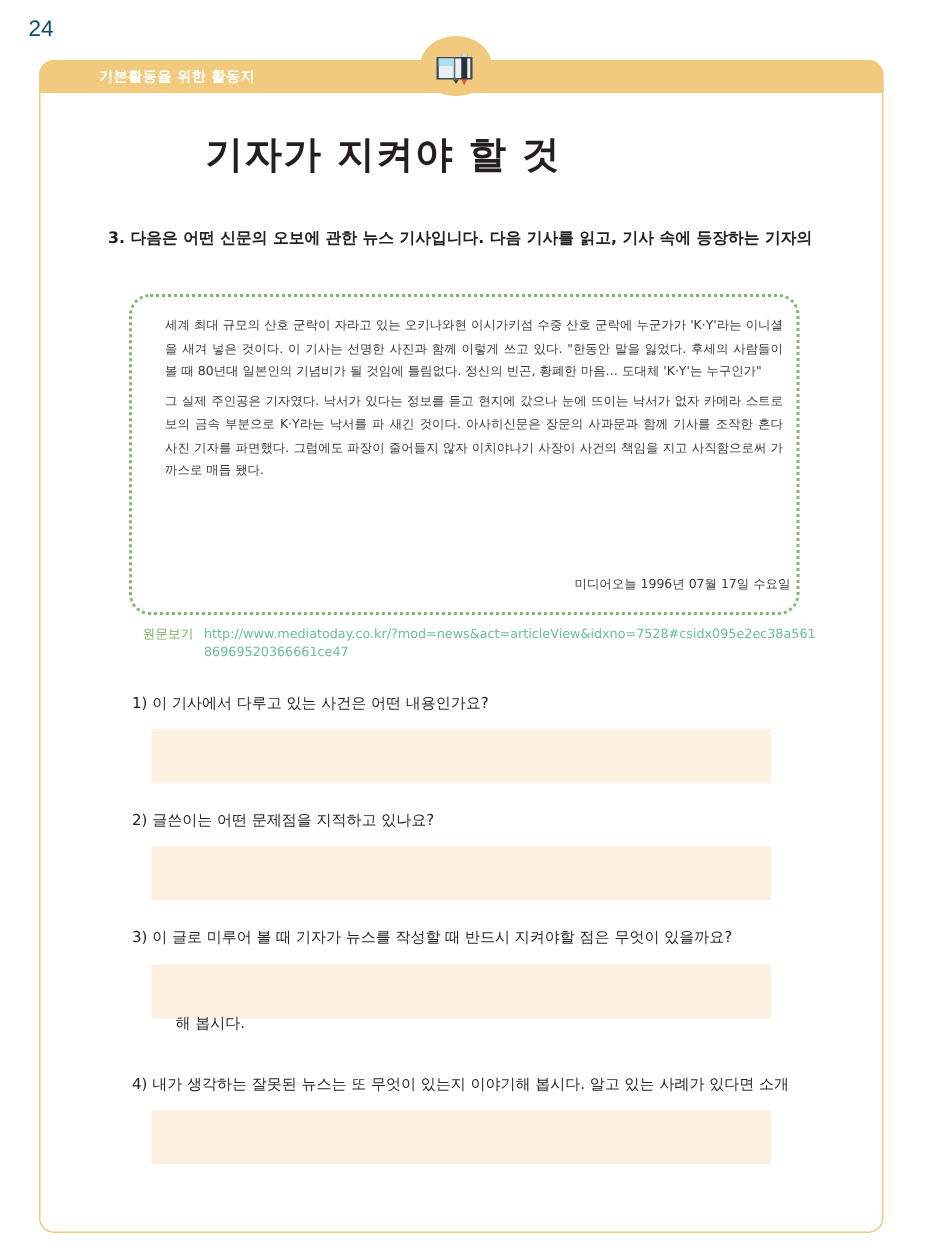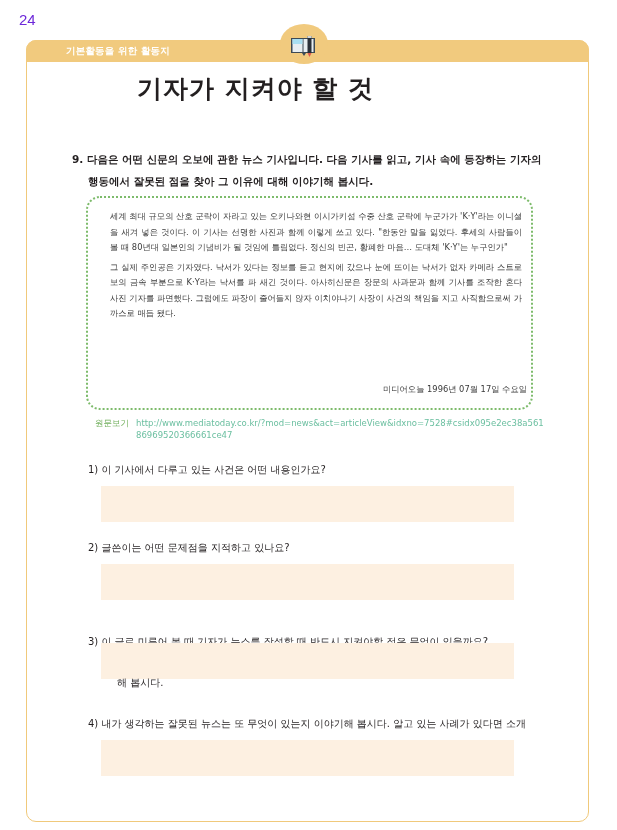--- a/index.html
+++ b/index.html
@@ -1,28 +1,28 @@
 <!DOCTYPE html>
 <html><head>
   <meta charset="utf-8">
   <style>
     * { box-sizing: border-box; margin: 0; padding: 0; }
     html, body { width: 617px; height: 830px; background: #ffffff; overflow: hidden; }
     body { position: relative; font-family: "DejaVu Sans", sans-serif; color: #231f20; }
 
-    .page-number { position: absolute; left: 19px; top: 11px; font-family: "Liberation Sans", sans-serif; font-size: 15px; color: #6d28d9; }
+    .page-number { position: absolute; left: 19px; top: 11px; font-family: "Liberation Sans", sans-serif; font-size: 15px; color: #0c4a6e; }
 
     .frame { position: absolute; left: 26px; top: 40px; width: 563px; height: 782px; border: 1.5px solid #f0c97b; border-radius: 10px; background: #fff; }
     .header-band { position: absolute; left: 26px; top: 40px; width: 563px; height: 22px; background: #f1ca7e; border-radius: 10px 10px 0 0; }
     .header-label { position: absolute; left: 66px; top: 45px; font-size: 9.5px; font-weight: bold; color: #ffffff; letter-spacing: 0.2px; }
 
     .icon-circle { position: absolute; left: 280px; top: 24px; width: 48px; height: 40px; border-radius: 50%; background: #f1ca7e; }
     .icon-svg { position: absolute; left: 289px; top: 34px; width: 30px; height: 24px; }
 
-    .title { position: absolute; left: 0; width: 511px; top: 72px; text-align: center; font-size: 25px; font-weight: bold; color: #231f20; letter-spacing: 1px; }
+    .title { position: absolute; left: 0; width: 511px; top: 86px; text-align: center; font-size: 25px; font-weight: bold; color: #231f20; letter-spacing: 1px; }
 
     .q-main { position: absolute; left: 72px; top: 148px; width: 470px; font-size: 10.5px; font-weight: bold; line-height: 22px; color: #231f20; }
     .q-main .indent { padding-left: 16px; display: block; }
 
     .article-box { position: absolute; left: 86px; top: 196px; width: 447px; height: 214px; border: 2px dotted #7dbb6b; border-radius: 14px; }
     .article-text { position: absolute; left: 110px; top: 209px; width: 412px; font-size: 8.3px; line-height: 15.5px; color: #3a3a3a; }
     .article-text p { margin-bottom: 4px; text-align: justify; }
     .article-source { position: absolute; right: 90px; top: 384px; font-size: 8.3px; color: #3a3a3a; }
 
     .link-row { position: absolute; left: 95px; top: 417px; width: 460px; font-size: 8.5px; line-height: 12px; }
@@ -50,40 +50,39 @@
   <rect x="14.5" y="5" width="10" height="13" fill="#e8eef1"></rect>
   <polygon points="13,19 15,22 17,19" fill="#3d4a55"></polygon>
   <rect x="18.5" y="2" width="4" height="17" fill="#2a3038"></rect>
   <rect x="18.5" y="2" width="4" height="2" fill="#cfd6dc"></rect>
   <polygon points="18.5,19 22.5,19 20.5,23" fill="#e05a4f"></polygon>
 </svg>
 
 <h1 class="title">기자가 지켜야 할 것</h1>
 
 <div class="q-main">
-  <span>9. 다음은 어떤 신문의 오보에 관한 뉴스 기사입니다. 다음 기사를 읽고, 기사 속에 등장하는 기자의</span>
-  <span class="indent">행동에서 잘못된 점을 찾아 그 이유에 대해 이야기해 봅시다.</span>
+  <span>3. 다음은 어떤 신문의 오보에 관한 뉴스 기사입니다. 다음 기사를 읽고, 기사 속에 등장하는 기자의</span>
 </div>
 
 <div class="article-box"></div>
 <div class="article-text">
   <p>세계 최대 규모의 산호 군락이 자라고 있는 오키나와현 이시가키섬 수중 산호 군락에 누군가가 'K·Y'라는 이니셜을 새겨 넣은 것이다. 이 기사는 선명한 사진과 함께 이렇게 쓰고 있다. "한동안 말을 잃었다. 후세의 사람들이 볼 때 80년대 일본인의 기념비가 될 것임에 틀림없다. 정신의 빈곤, 황폐한 마음… 도대체 'K·Y'는 누구인가"</p>
   <p>그 실제 주인공은 기자였다. 낙서가 있다는 정보를 듣고 현지에 갔으나 눈에 뜨이는 낙서가 없자 카메라 스트로보의 금속 부분으로 K·Y라는 낙서를 파 새긴 것이다. 아사히신문은 장문의 사과문과 함께 기사를 조작한 혼다 사진 기자를 파면했다. 그럼에도 파장이 줄어들지 않자 이치야나기 사장이 사건의 책임을 지고 사직함으로써 가까스로 매듭 됐다.</p>
 </div>
 <div class="article-source">미디어오늘 1996년 07월 17일 수요일</div>
 
 <div class="link-row">
   <span class="link-label">원문보기</span>
   <a class="link-url">http://www.mediatoday.co.kr/?mod=news&amp;act=articleView&amp;idxno=7528#csidx095e2ec38a56186969520366661ce47</a>
 </div>
 
 <div class="sub-q" style="top:460px;">1) 이 기사에서 다루고 있는 사건은 어떤 내용인가요?</div>
 <div class="answer-box" style="top:486px;"></div>
 
 <div class="sub-q" style="top:538px;">2) 글쓴이는 어떤 문제점을 지적하고 있나요?</div>
 <div class="answer-box" style="top:564px;"></div>
 
-<div class="sub-q" style="top:632px;">3) 이 글로 미루어 볼 때 기자가 뉴스를 작성할 때 반드시 지켜야할 점은 무엇이 있을까요?</div>
+<div class="sub-q" style="top:616px;">3) 이 글로 미루어 볼 때 기자가 뉴스를 작성할 때 반드시 지켜야할 점은 무엇이 있을까요?</div>
 <div class="answer-box" style="top:643px;"></div>
 
 <div class="sub-q" style="top:694px;margin-top:20px;">4) 내가 생각하는 잘못된 뉴스는 또 무엇이 있는지 이야기해 봅시다. 알고 있는 사례가 있다면 소개</div>
 <div class="sub-q" style="top:673px; left:101px;margin-left:16px;">해 봅시다.</div>
 <div class="answer-box" style="top:740px;"></div>
 
 </body></html>

